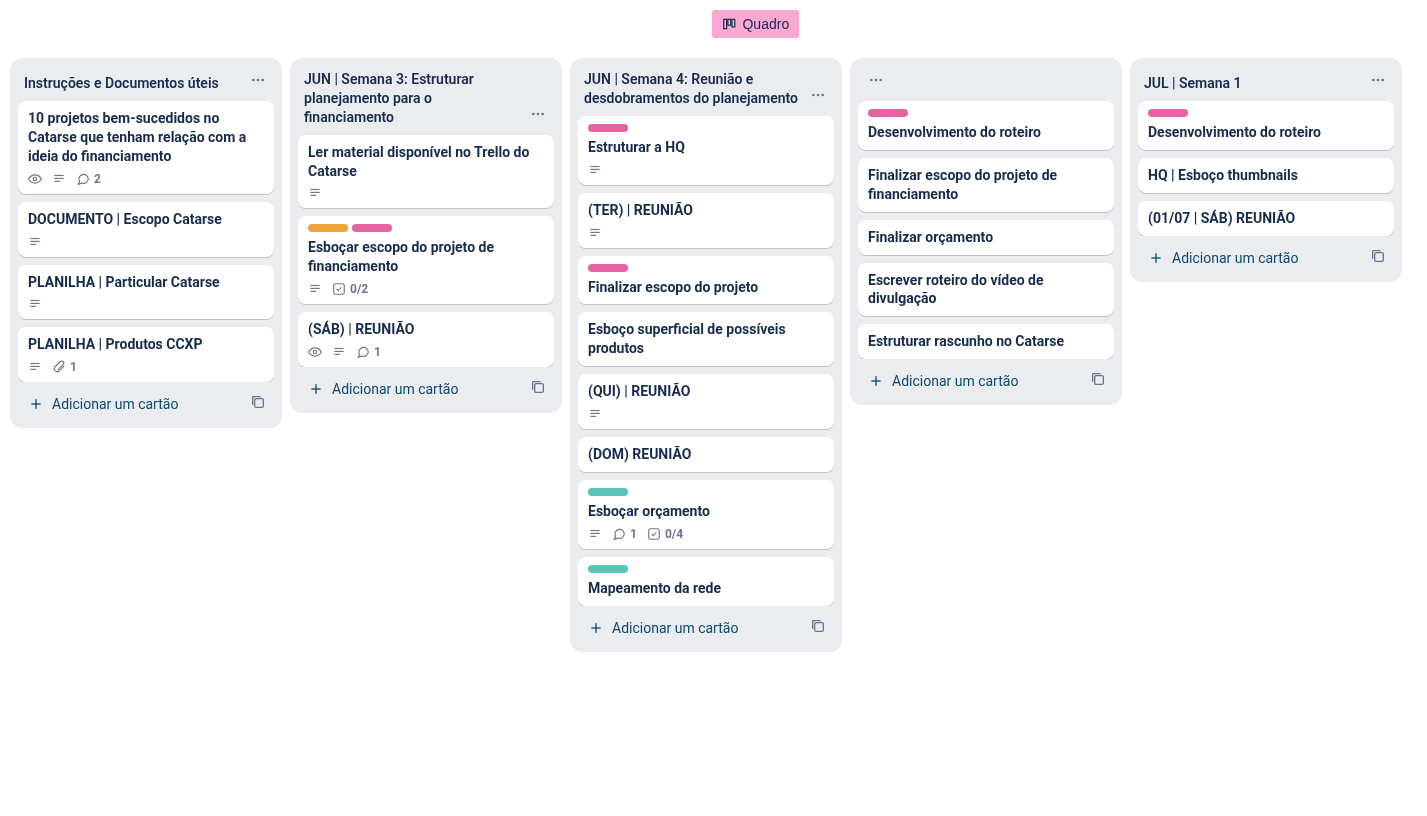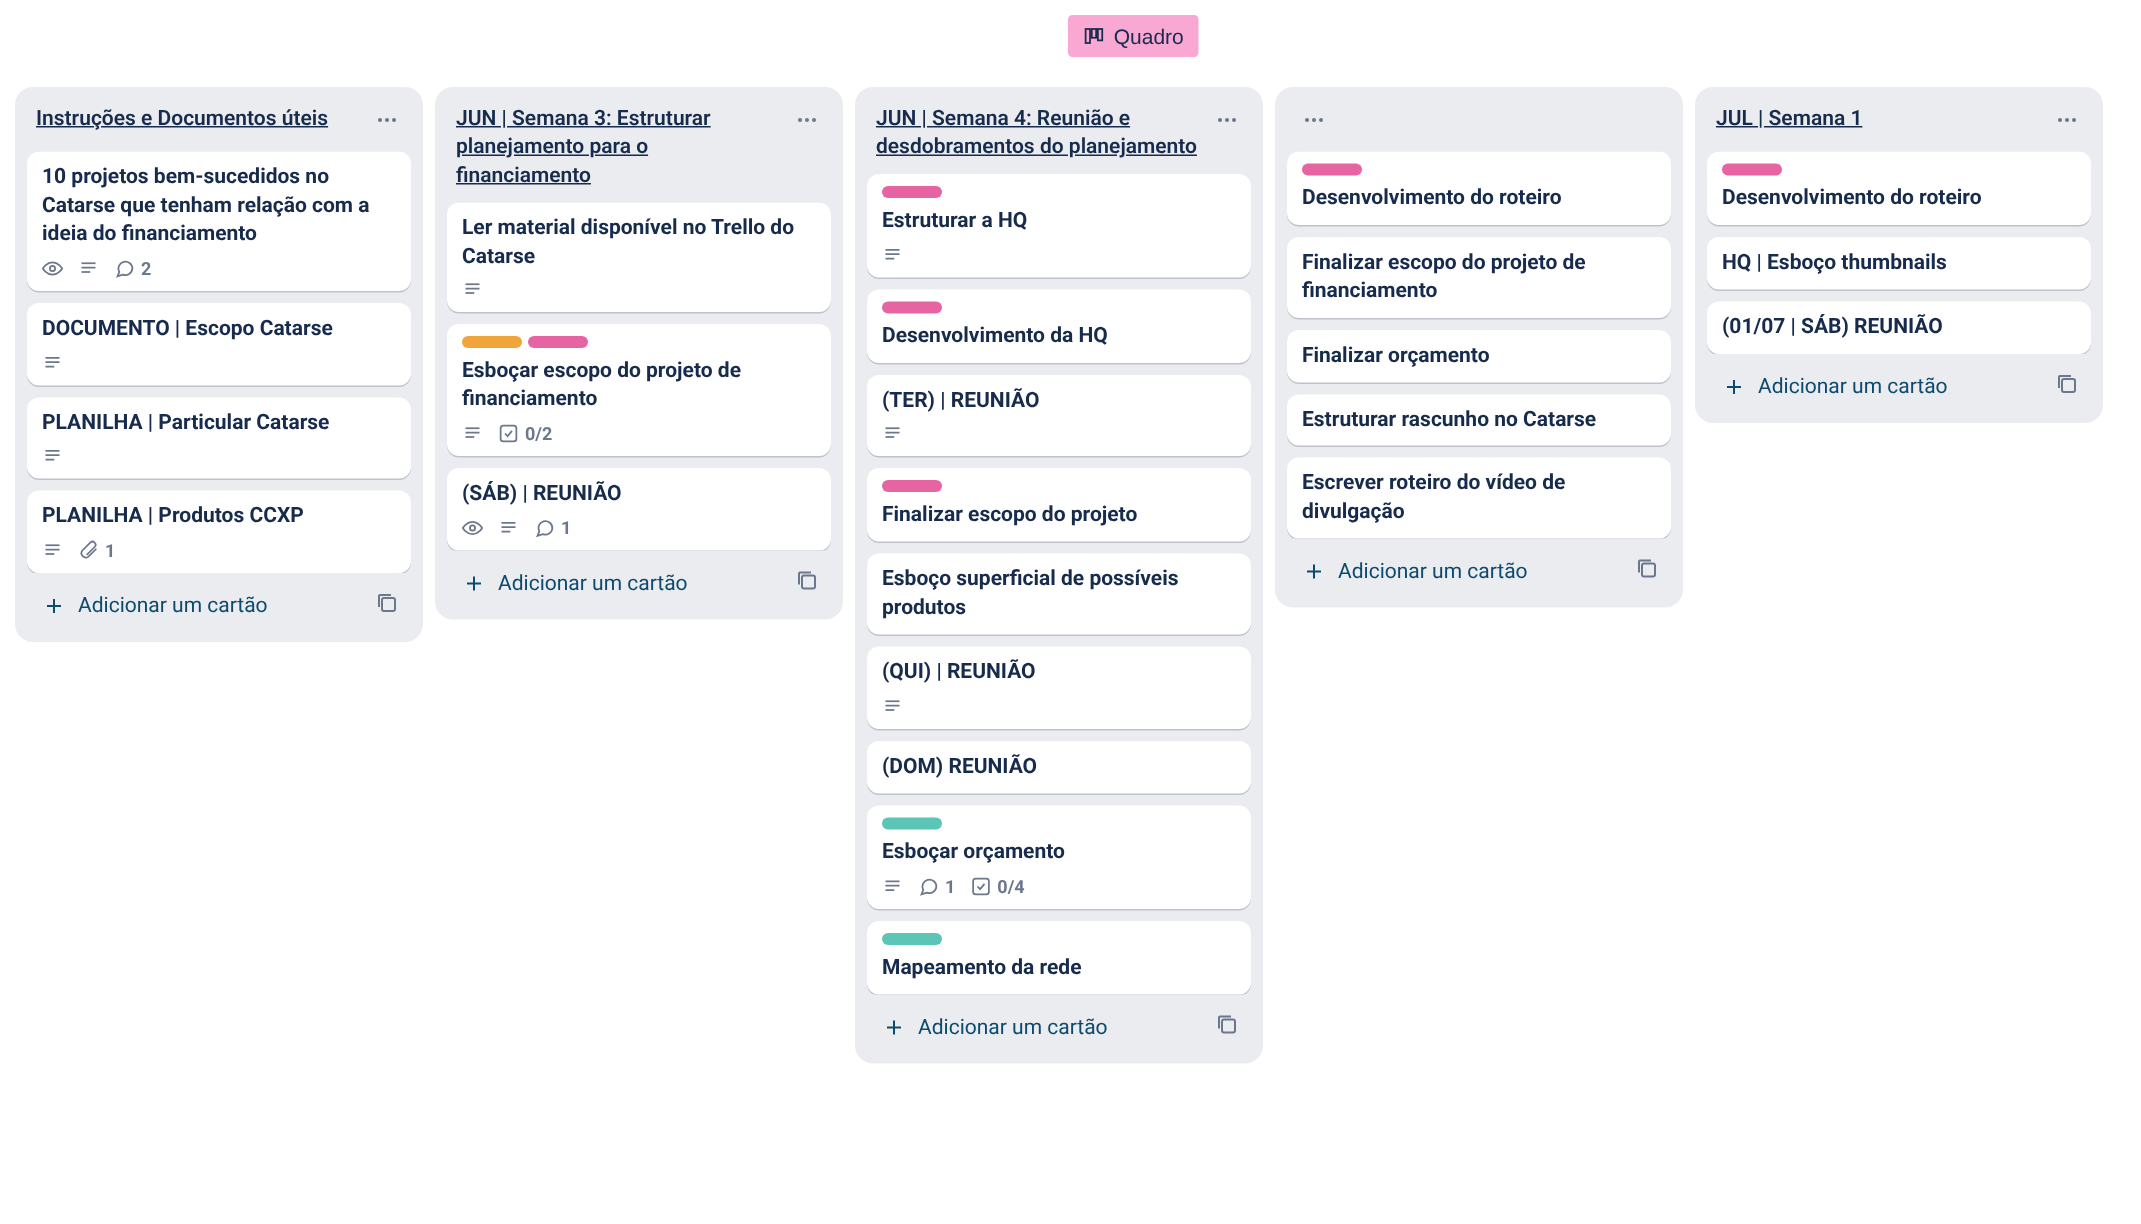--- a/index.html
+++ b/index.html
@@ -63,24 +63,23 @@
     border-radius: 12px;
     width: 272px;
     flex: 0 0 272px;
     padding: 8px;
     display: flex;
     flex-direction: column;
     max-height: 760px;
   }
   .list-header {
     display: flex;
-    align-items: flex-start;
+    align-items: flex-end;
     padding: 4px 4px 8px 6px;
     gap: 6px;
-    text-decoration: underline;
   }
   .list-title {
     font-size: 14px;
     font-weight: 600;
     color: #172b4d;
     flex: 1;
     line-height: 1.35;
   }
   .list-menu {
     color: #6b778c;
@@ -472,26 +471,20 @@
                 <svg width="14" height="14" viewBox="0 0 24 24" fill="none" stroke="currentColor" stroke-width="2">
                   <line x1="4" y1="6" x2="20" y2="6"></line>
                   <line x1="4" y1="11" x2="20" y2="11"></line>
                   <line x1="4" y1="16" x2="14" y2="16"></line>
                 </svg>
               </span>
             </span>
           </div>
         </div>
         <div class="card">
-          <div class="labels">
-            <span class="label pink"></span>
-          </div>
-          <div class="card-title">Desenvolvimento da HQ</div>
-        </div>
-        <div class="card">
           <div class="card-title">(TER) | REUNIÃO</div>
           <div class="badges">
             <span class="badge">
               <span class="icon">
                 <svg width="14" height="14" viewBox="0 0 24 24" fill="none" stroke="currentColor" stroke-width="2">
                   <line x1="4" y1="6" x2="20" y2="6"></line>
                   <line x1="4" y1="11" x2="20" y2="11"></line>
                   <line x1="4" y1="16" x2="14" y2="16"></line>
                 </svg>
               </span>
@@ -600,24 +593,24 @@
           </div>
           <div class="card-title">Desenvolvimento do roteiro</div>
         </div>
         <div class="card">
           <div class="card-title">Finalizar escopo do projeto de financiamento</div>
         </div>
         <div class="card">
           <div class="card-title">Finalizar orçamento</div>
         </div>
         <div class="card">
+          <div class="card-title">Escrever roteiro do vídeo de divulgação</div>
+        </div>
+        <div class="card">
           <div class="card-title">Estruturar rascunho no Catarse</div>
-        </div>
-        <div class="card">
-          <div class="card-title">Escrever roteiro do vídeo de divulgação</div>
         </div>
       </div>
       <div class="list-footer">
         <div class="add-card">
           <span class="icon">
             <svg width="16" height="16" viewBox="0 0 24 24" fill="none" stroke="currentColor" stroke-width="2">
               <line x1="12" y1="5" x2="12" y2="19"></line>
               <line x1="5" y1="12" x2="19" y2="12"></line>
             </svg>
           </span>

